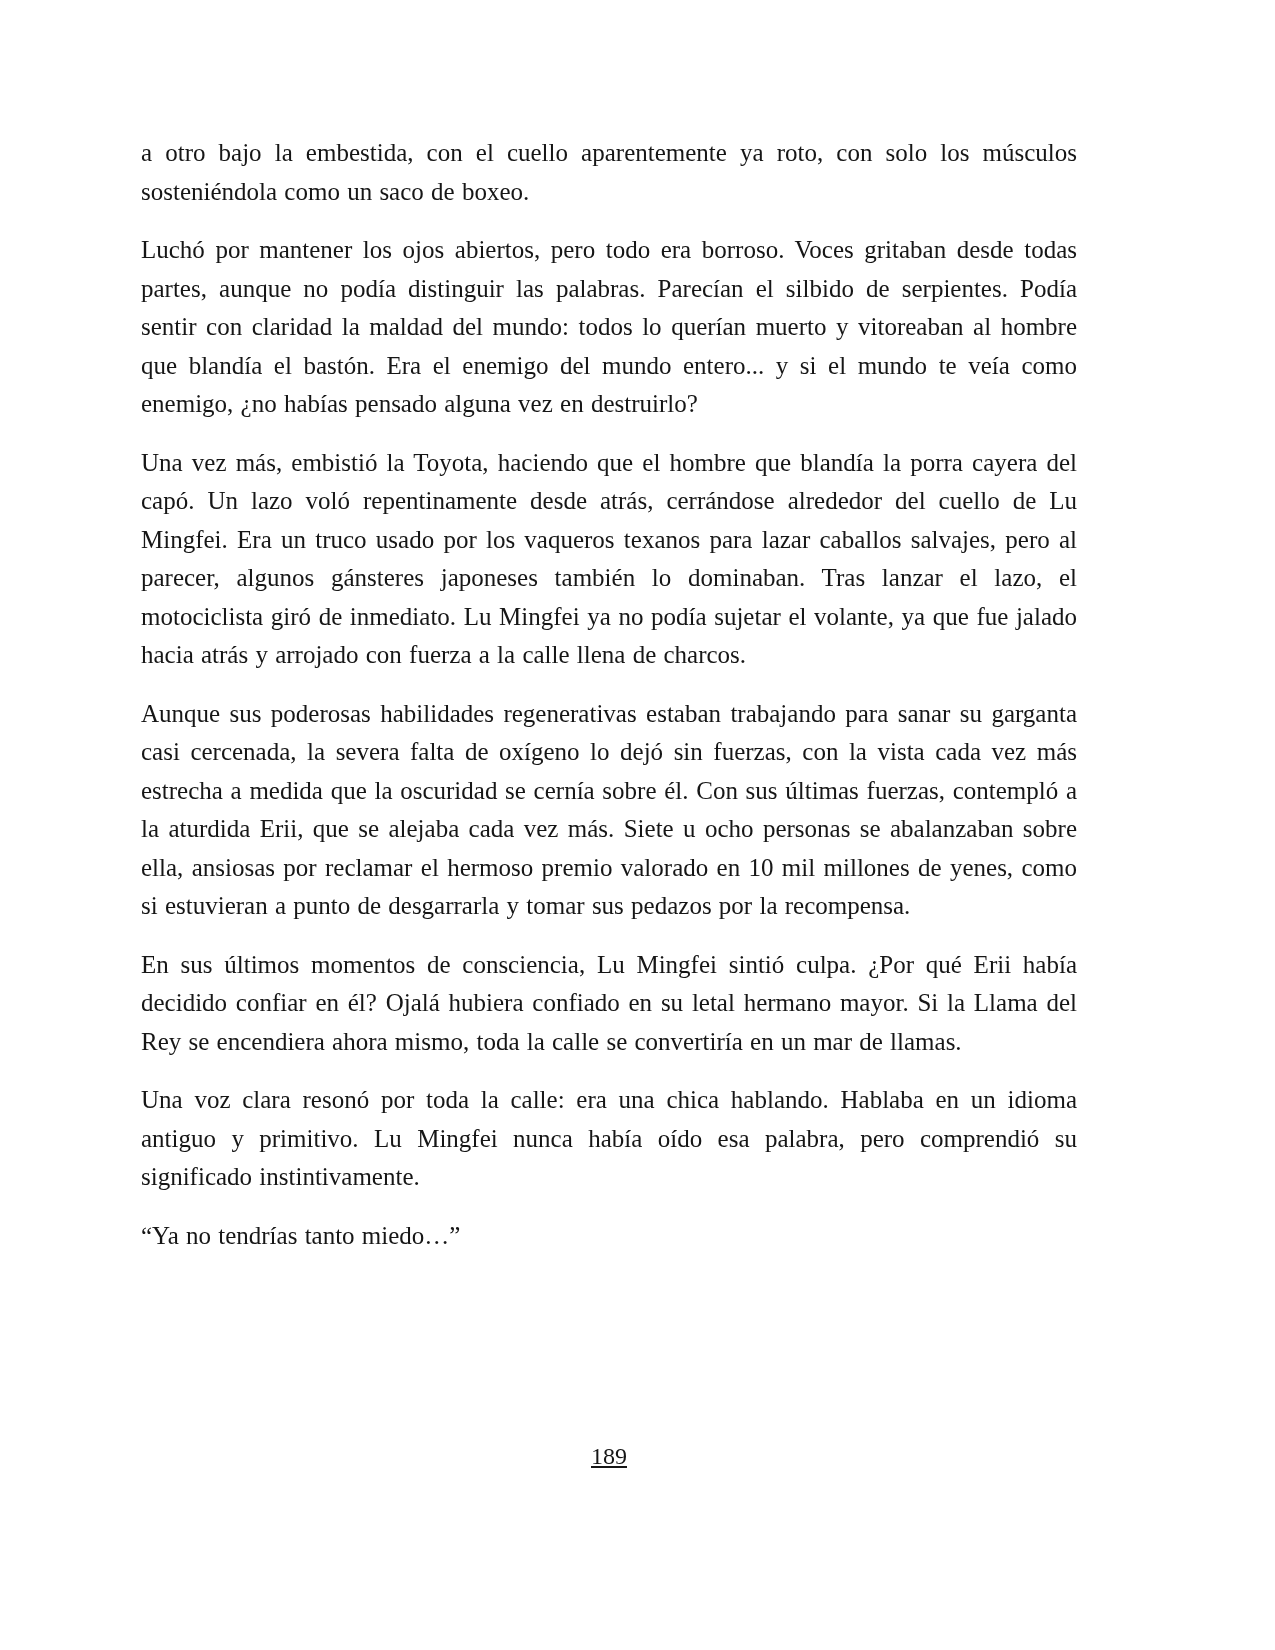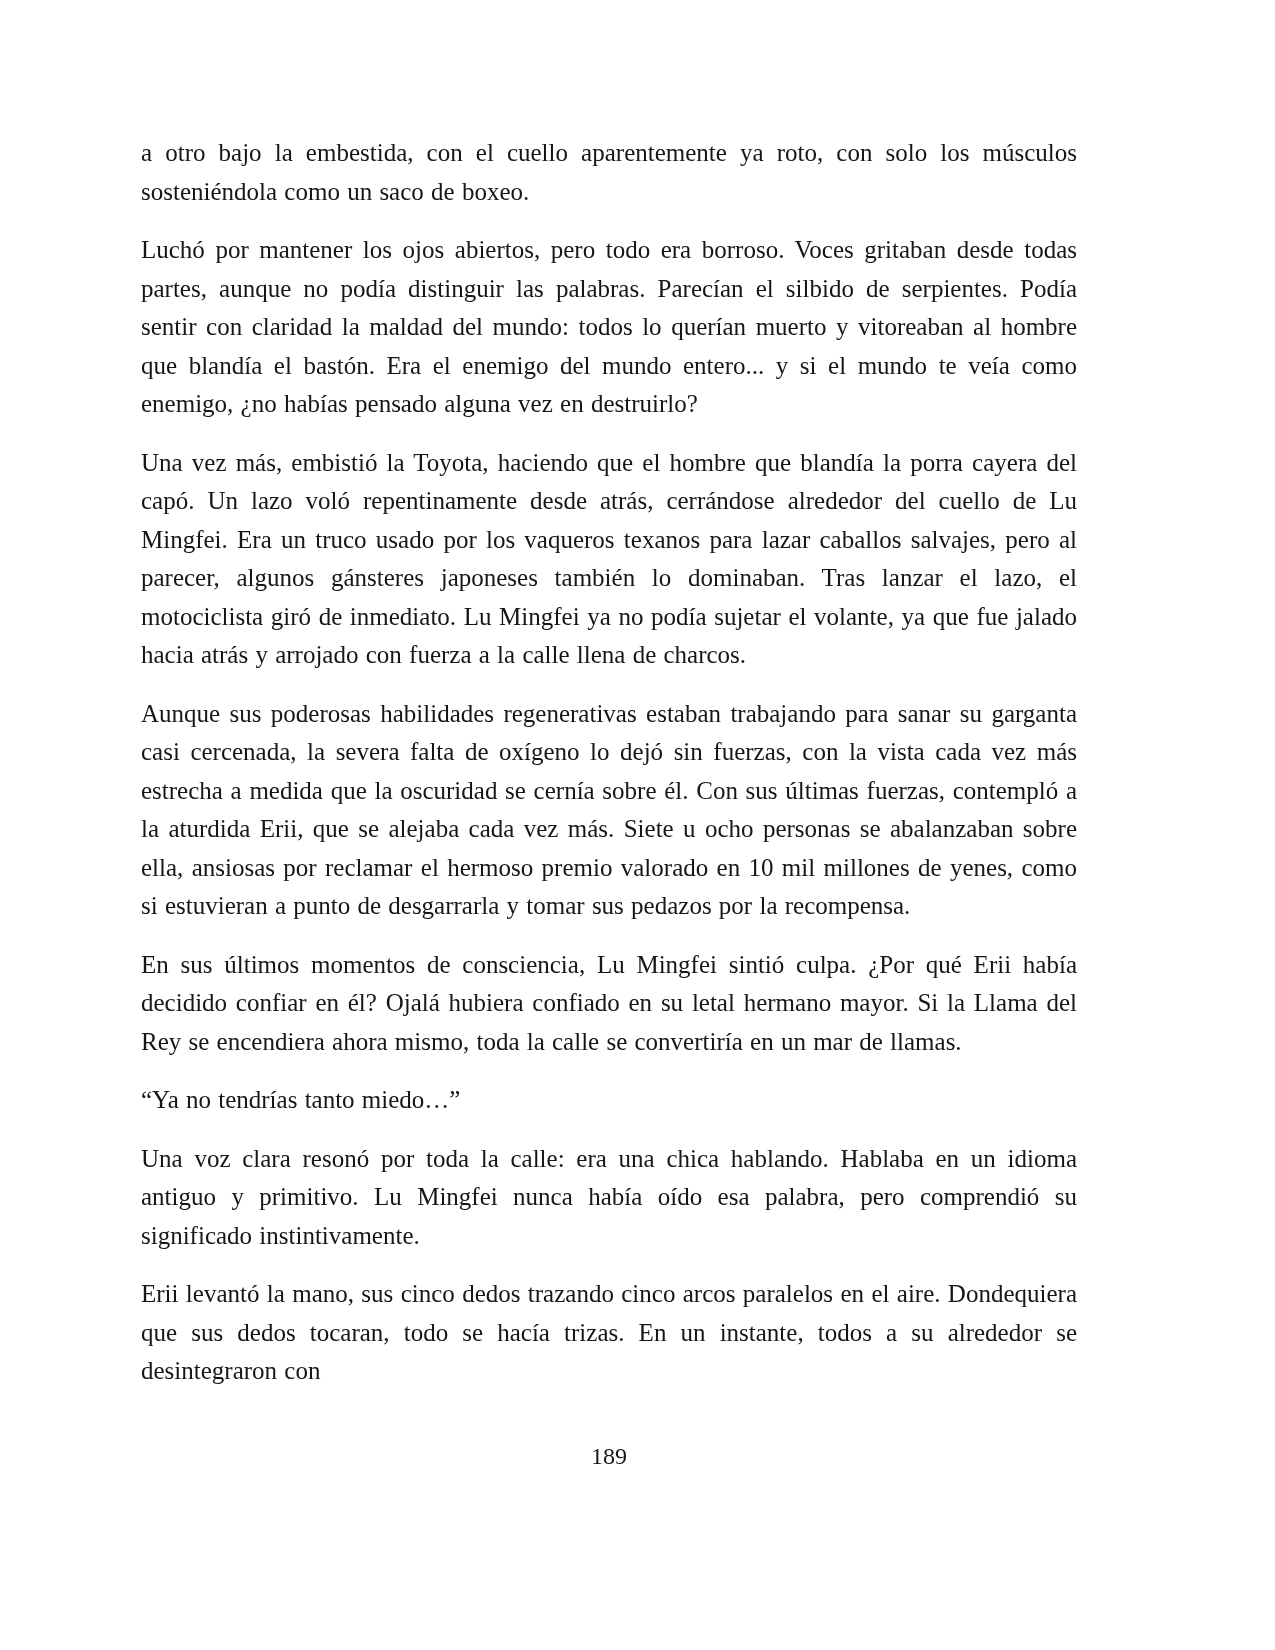--- a/index.html
+++ b/index.html
@@ -30,30 +30,30 @@
     word-spacing: 1px;
   }
   .footer {
     position: absolute;
     bottom: 120px;
     left: 141px;
     width: 936px;
     text-align: center;
     font-size: 24px;
     line-height: 28px;
+    text-decoration: underline;
   }
 </style>
 </head>
 <body>
 
 <div class="page">
   <div class="content">
     <p>a otro bajo la embestida, con el cuello aparentemente ya roto, con solo los músculos sosteniéndola como un saco de boxeo.</p>
     <p>Luchó por mantener los ojos abiertos, pero todo era borroso. Voces gritaban desde todas partes, aunque no podía distinguir las palabras. Parecían el silbido de serpientes. Podía sentir con claridad la maldad del mundo: todos lo querían muerto y vitoreaban al hombre que blandía el bastón. Era el enemigo del mundo entero... y si el mundo te veía como enemigo, ¿no habías pensado alguna vez en destruirlo?</p>
     <p>Una vez más, embistió la Toyota, haciendo que el hombre que blandía la porra cayera del capó. Un lazo voló repentinamente desde atrás, cerrándose alrededor del cuello de Lu Mingfei. Era un truco usado por los vaqueros texanos para lazar caballos salvajes, pero al parecer, algunos gánsteres japoneses también lo dominaban. Tras lanzar el lazo, el motociclista giró de inmediato. Lu Mingfei ya no podía sujetar el volante, ya que fue jalado hacia atrás y arrojado con fuerza a la calle llena de charcos.</p>
     <p>Aunque sus poderosas habilidades regenerativas estaban trabajando para sanar su garganta casi cercenada, la severa falta de oxígeno lo dejó sin fuerzas, con la vista cada vez más estrecha a medida que la oscuridad se cernía sobre él. Con sus últimas fuerzas, contempló a la aturdida Erii, que se alejaba cada vez más. Siete u ocho personas se abalanzaban sobre ella, ansiosas por reclamar el hermoso premio valorado en 10 mil millones de yenes, como si estuvieran a punto de desgarrarla y tomar sus pedazos por la recompensa.</p>
     <p>En sus últimos momentos de consciencia, Lu Mingfei sintió culpa. ¿Por qué Erii había decidido confiar en él? Ojalá hubiera confiado en su letal hermano mayor. Si la Llama del Rey se encendiera ahora mismo, toda la calle se convertiría en un mar de llamas.</p>
+    <p>Una voz clara resonó por toda la calle: era una chica hablando. Hablaba en un idioma antiguo y primitivo. Lu Mingfei nunca había oído esa palabra, pero comprendió su significado instintivamente.</p>
     <p>“Ya no tendrías tanto miedo…”</p>
-    <p>Una voz clara resonó por toda la calle: era una chica hablando. Hablaba en un idioma antiguo y primitivo. Lu Mingfei nunca había oído esa palabra, pero comprendió su significado instintivamente.</p>
-    <p>Erii levantó la mano, sus cinco dedos trazando cinco arcos paralelos en el aire. Dondequiera que sus dedos tocaran, todo se hacía trizas. En un instante, todos a su alrededor se desintegraron con</p>
   </div>
   <div class="footer">189</div>
 </div>
 
 </body></html>

